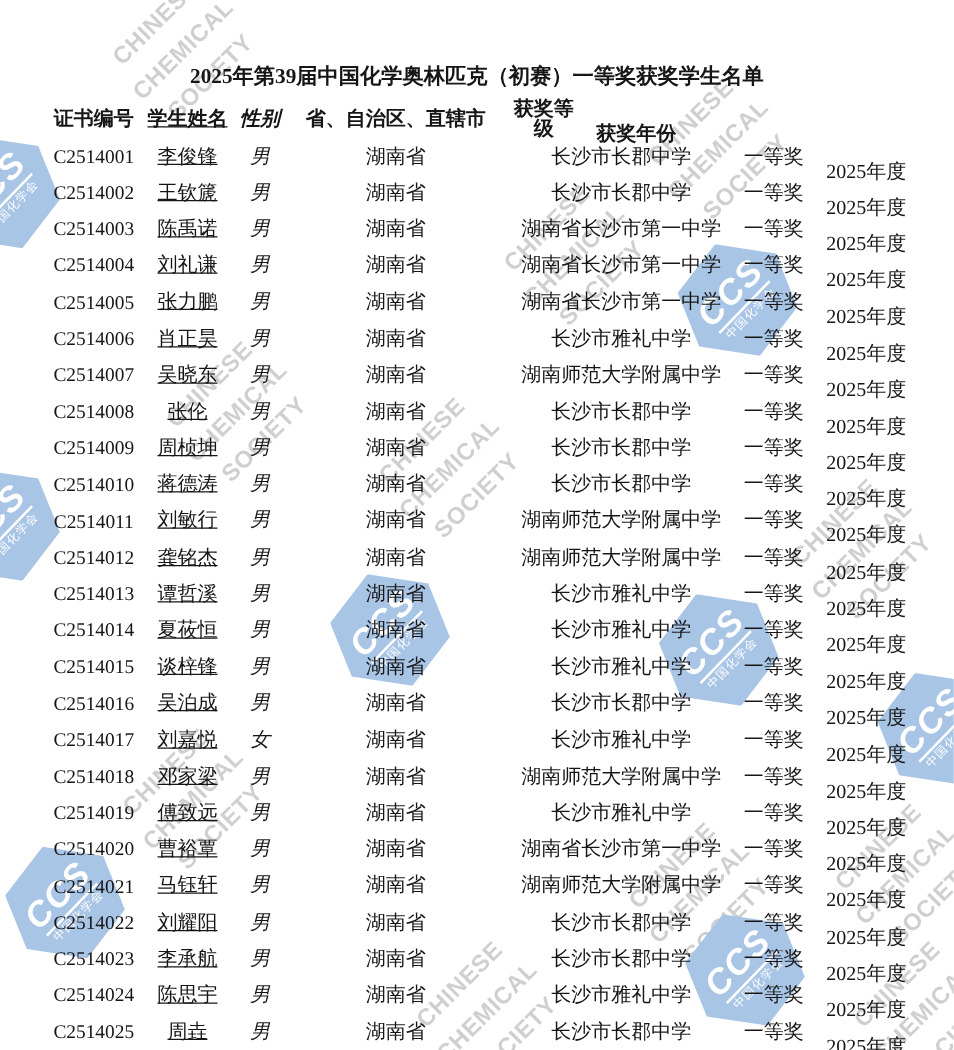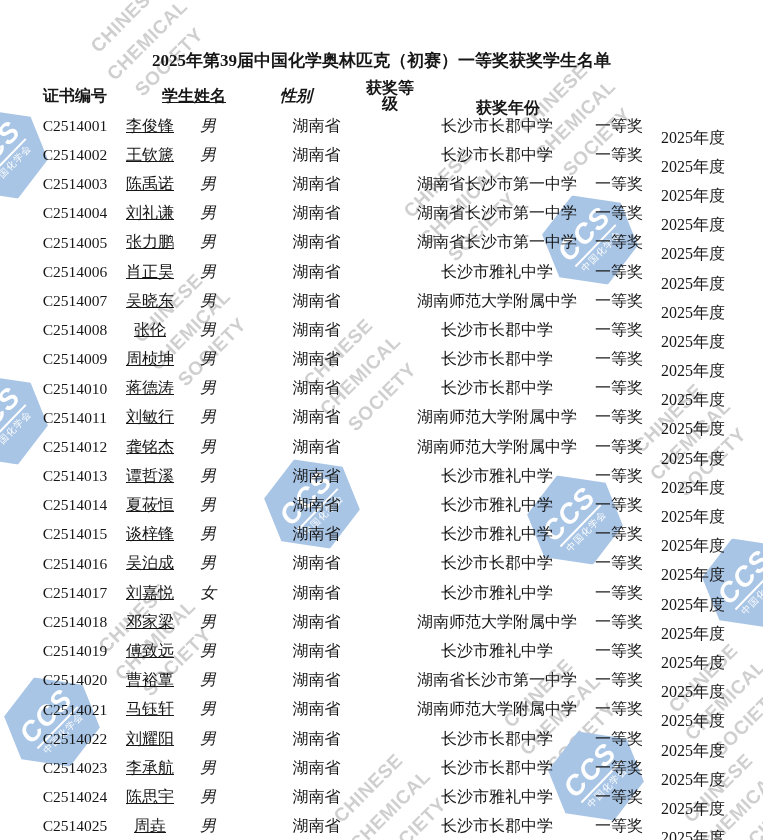--- a/index.html
+++ b/index.html
@@ -35,21 +35,21 @@
   .hex-slash { width:58px; height:2px; background:#ffffff; margin:2px auto 2px; }
   .hex-name { font-size:9.5px; letter-spacing:1px; display:block; line-height:11px; }
 
   .content { position:relative; z-index:1;border-radius:24px; }
   .title {
     padding-top:50px; text-align:center;
     font-size:17px; font-weight:bold; line-height:22px;
   }
   .table { margin-top:9px; }
   .tr { display:flex; align-items:center; height:29.2px; padding-left:38px; }
-  .tr.header { height:30px; font-weight:bold;gap:44px; }
+  .tr.header { height:30px; font-weight:bold; }
   .td { text-align:center; font-size:16px; line-height:1; }
   .tr.header .td { font-size:16px; }
   .c-cert   { width:74px;  font-size:15.5px; }
   .c-name   { width:76px;text-decoration:underline;  }
   .c-gender { width:40px;font-style:italic;  }
   .c-prov   { width:177px; }
   .c-school { width:184px; }
   .c-award  { width:60px;  }
   .c-year   { width:88px;margin-top:24px;  }
 </style>
@@ -171,20 +171,21 @@
   </div>
 
 <div class="content">
   <div class="title">2025年第39届中国化学奥林匹克（初赛）一等奖获奖学生名单</div>
 
   <div class="table">
     <div class="tr header">
       <div class="td c-cert">证书编号</div>
       <div class="td c-name">学生姓名</div>
       <div class="td c-gender">性别</div>
+      <div class="td c-prov">省、自治区、直辖市</div>
       <div class="td c-award">获奖等级</div>
       <div class="td c-year">获奖年份</div>
     </div>
     <div>
         <div class="tr">
     <div class="td c-cert">C2514001</div>
     <div class="td c-name">李俊锋</div>
     <div class="td c-gender">男</div>
     <div class="td c-prov">湖南省</div>
     <div class="td c-school">长沙市长郡中学</div>

